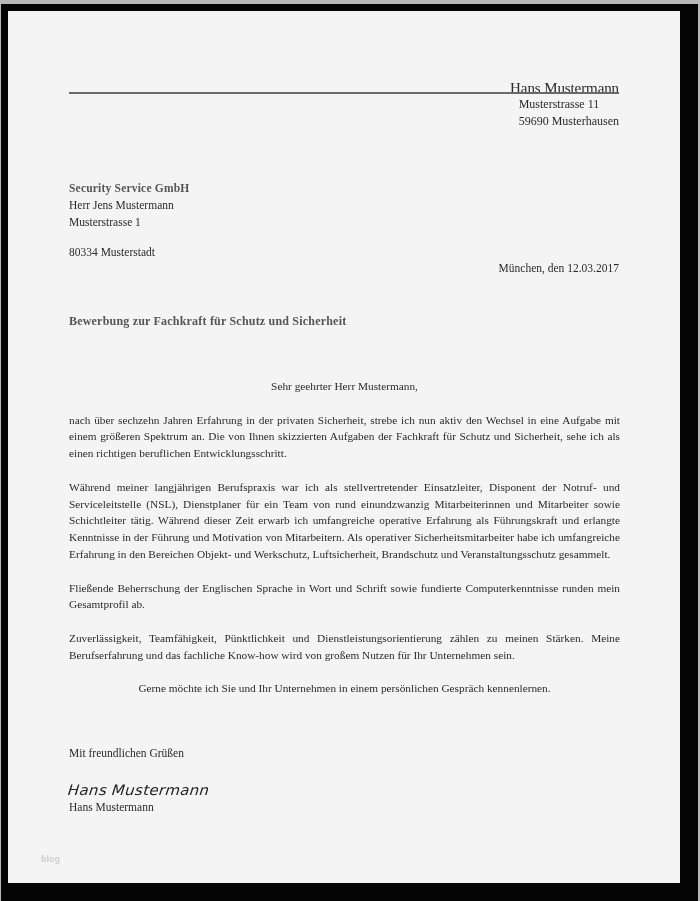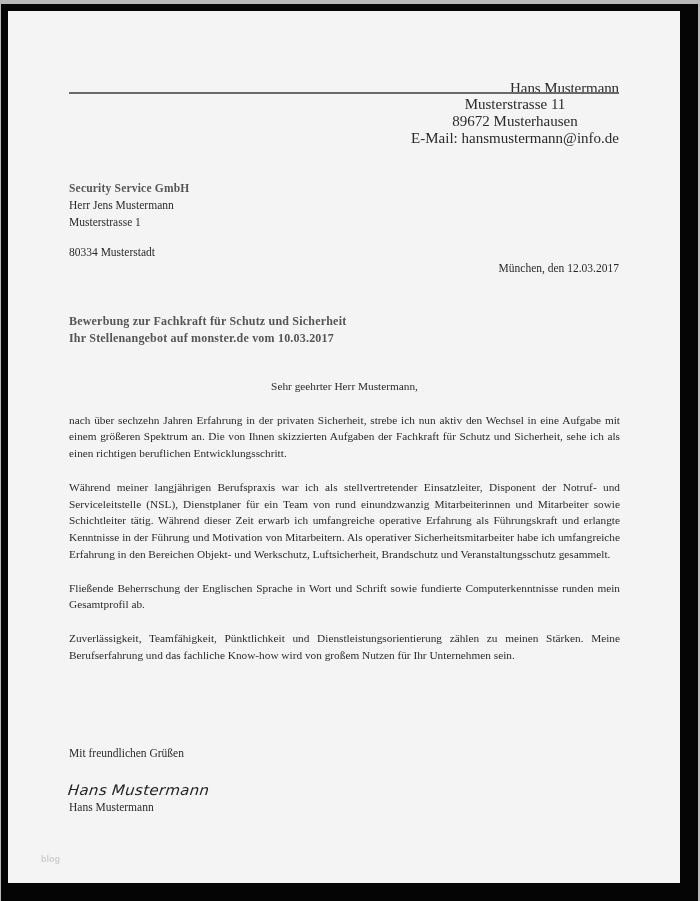--- a/index.html
+++ b/index.html
@@ -20,21 +20,21 @@
       background: #f4f4f4;
     }
     .abs { position: absolute; white-space: nowrap; }
     .right { text-align: right; }
     .sender-name {
       right: 61px; top: 69px; font-size: 15px; letter-spacing: -0.1px; color: #2b2b2b;
     }
     .rule {
       position: absolute; left: 61px; top: 81px; width: 550px; height: 2px; background: #6a6a6a;
     }
-    .sender-lines { right: 61px; top: 85px; font-size: 15px; line-height: 17.2px; text-align: center; }
+    .sender-lines { right: 61px; top: 85px; font-size: 12px; line-height: 17.2px; text-align: left; }
     .recipient { left: 61px; top: 169px; font-size: 11.5px; line-height: 17.2px; }
     .recipient .company { font-weight: bold; color: #555; letter-spacing: 0.2px; }
     .recipient-city { left: 61px; top: 235px; font-size: 11.5px; }
     .date { right: 61px; top: 251px; font-size: 11.5px; text-align: center; }
     .subject { left: 61px; top: 302px; font-size: 12px; line-height: 17.2px; font-weight: bold; color: #555; letter-spacing: 0.2px; }
     .body-text {
       position: absolute; left: 61px; top: 367px; width: 551px;
       font-size: 11.3px; line-height: 16.8px; color: #2a2a2a;
     }
     .body-text p { margin: 0 0 16.8px 0; text-align: justify; }
@@ -55,44 +55,43 @@
 <body>
 
 <div class="frame">
   <div class="page">
 
     <div class="abs right sender-name">Hans Mustermann</div>
     <div class="rule"></div>
 
     <div class="abs sender-lines">
       <div>Musterstrasse 11</div>
-      <div>89672 Musterhausen</div>
-      <div>E-Mail: hansmustermann@info.de</div>
+      <div>59690 Musterhausen</div>
     </div>
 
     <div class="abs recipient">
       <div class="company">Security Service GmbH</div>
       <div>Herr Jens Mustermann</div>
       <div>Musterstrasse 1</div>
     </div>
     <div class="abs recipient-city">80334 Musterstadt</div>
 
     <div class="abs date">München, den 12.03.2017</div>
 
     <div class="abs subject">
       <div>Bewerbung zur Fachkraft für Schutz und Sicherheit</div>
-      <div>Ihr Stellenangebot auf monster.de vom 10.03.2017</div>
     </div>
 
     <div class="body-text">
       <p class="last-left">Sehr geehrter Herr Mustermann,</p>
       <p>nach über sechzehn Jahren Erfahrung in der privaten Sicherheit, strebe ich nun aktiv den Wechsel in eine Aufgabe mit einem größeren Spektrum an. Die von Ihnen skizzierten Aufgaben der Fachkraft für Schutz und Sicherheit, sehe ich als einen richtigen beruflichen Entwicklungsschritt.</p>
       <p>Während meiner langjährigen Berufspraxis war ich als stellvertretender Einsatzleiter, Disponent der Notruf- und Serviceleitstelle (NSL), Dienstplaner für ein Team von rund einundzwanzig Mitarbeiterinnen und Mitarbeiter sowie Schichtleiter tätig. Während dieser Zeit erwarb ich umfangreiche operative Erfahrung als Führungskraft und erlangte Kenntnisse in der Führung und Motivation von Mitarbeitern. Als operativer Sicherheitsmitarbeiter habe ich umfangreiche Erfahrung in den Bereichen Objekt- und Werkschutz, Luftsicherheit, Brandschutz und Veranstaltungsschutz gesammelt.</p>
       <p>Fließende Beherrschung der Englischen Sprache in Wort und Schrift sowie fundierte Computerkenntnisse runden mein Gesamtprofil ab.</p>
       <p>Zuverlässigkeit, Teamfähigkeit, Pünktlichkeit und Dienstleistungsorientierung zählen zu meinen Stärken. Meine Berufserfahrung und das fachliche Know-how wird von großem Nutzen für Ihr Unternehmen sein.</p>
+      <p class="last-left">Gerne möchte ich Sie und Ihr Unternehmen in einem persönlichen Gespräch kennenlernen.</p>
     </div>
 
     <div class="abs closing">Mit freundlichen Grüßen</div>
     <div class="abs signature">Hans Mustermann</div>
     <div class="abs signer">Hans Mustermann</div>
 
     <div class="abs watermark">blog</div>
   </div>
 </div>
 

